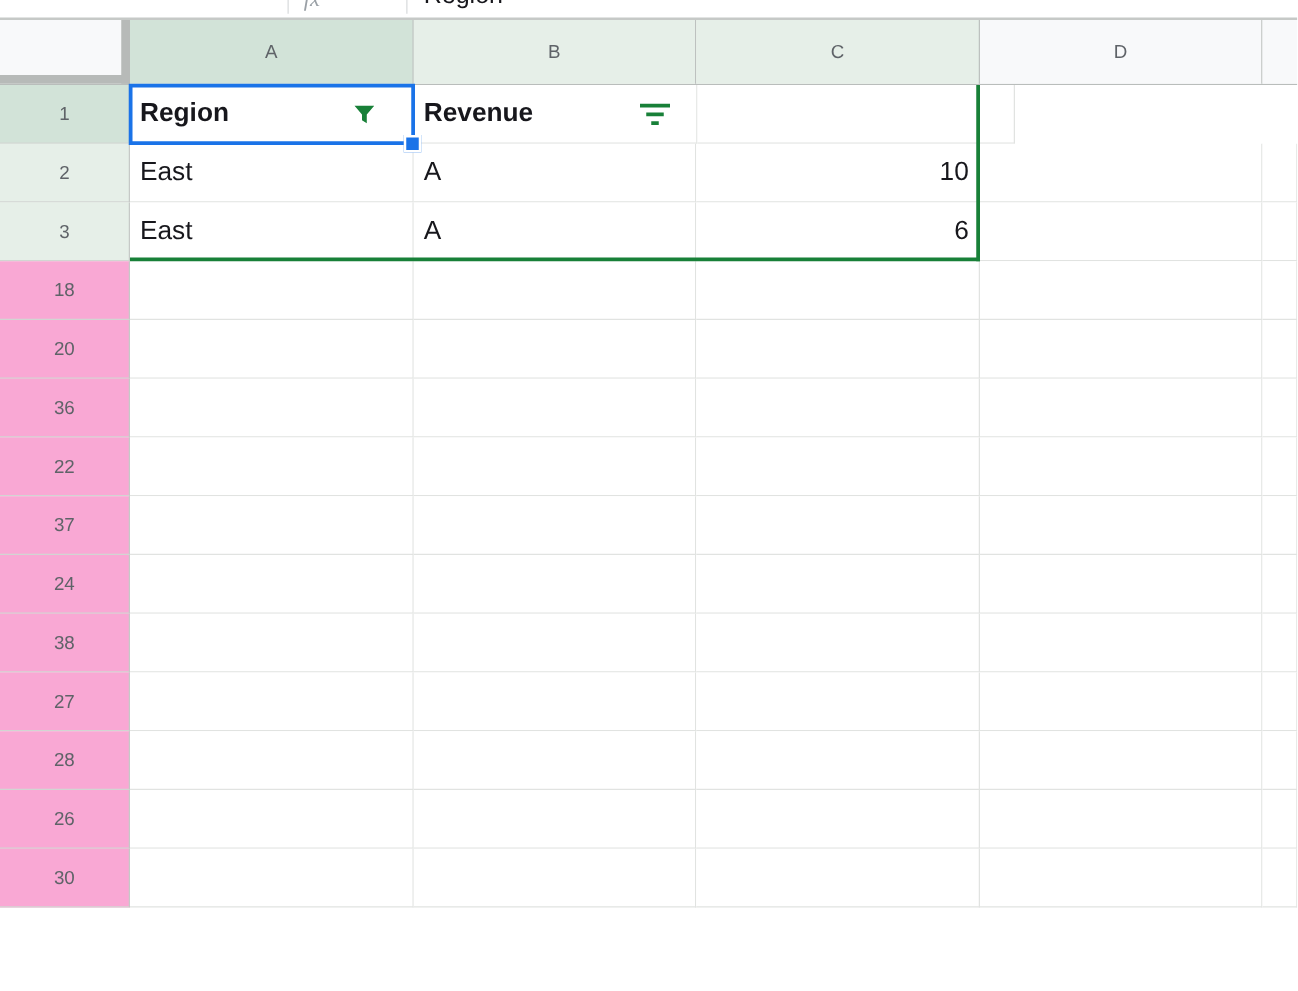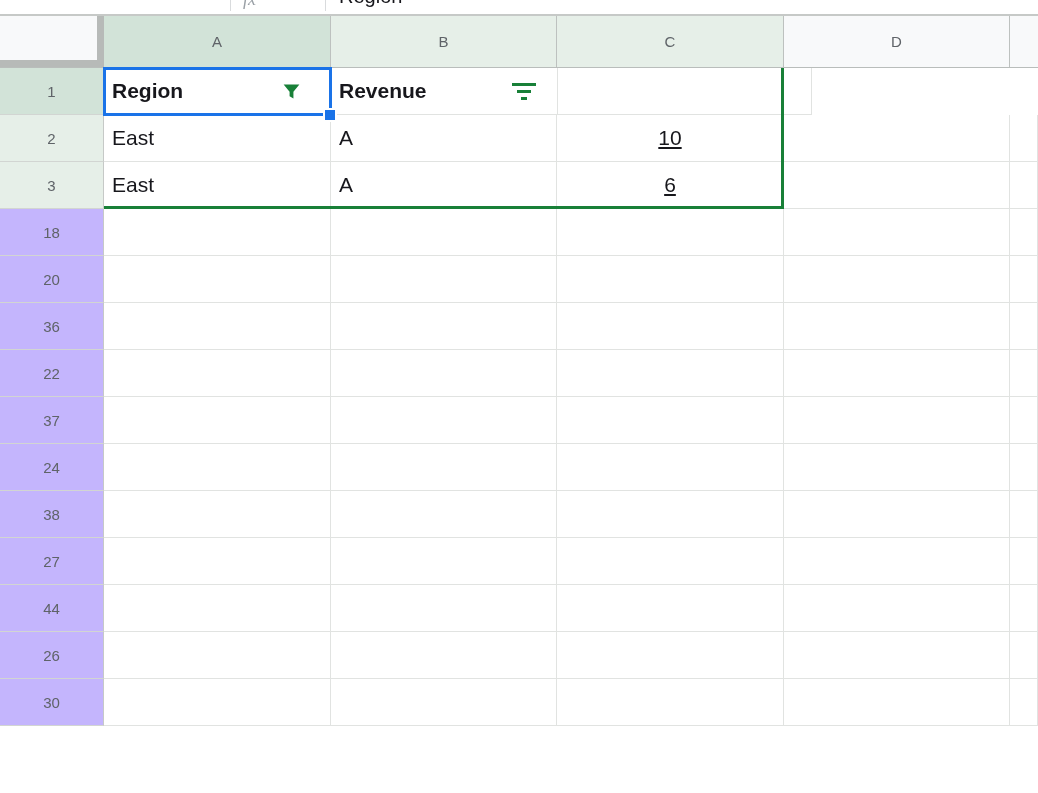--- a/index.html
+++ b/index.html
@@ -27,29 +27,29 @@
   .col-header.hl-selected { background:#d2e3d8; }
   .col-header.hl-range    { background:#e6efe8; }
   .col-header.hl-none     { background:#f8f9fa; }
   .cw0 { width:227px; } .cw1 { width:226px; } .cw2 { width:227px; }
   .cw3 { width:226px; } .cw4 { width:28px; border-right:none; }
 
   
   #grid { position:absolute; left:0; top:68px; width:1038px; height:725px; overflow:hidden; }
   .row { display:flex; height:47px; width:1038px; }
   .row-header { width:104px; flex:none; display:flex; align-items:center; justify-content:center;
-                font-size:15px; color:#5f6368; background:#c4b5fd;
+                font-size:15px; color:#5f6368; background:#f9a8d4;
                 border-right:1px solid #c6c9c7; border-bottom:1px solid #d2d5d2; }
   .row-header.hl-selected { background:#d2e3d8; }
   .row-header.hl-range    { background:#e6efe8; }
   .cell { flex:none; display:flex; align-items:center; background:#fff;
           font-size:21px; color:#17171c; padding:0 8px; overflow:hidden; white-space:nowrap;
           border-right:1px solid #e1e3e1; border-bottom:1px solid #e1e3e1; }
   .cell.bold { font-weight:700; }
-  .cell.align-right { justify-content:center;text-decoration:underline; }
+  .cell.align-right { justify-content:flex-end; }
   .cell .cell-text { flex:none; }
 
   
   .icon-wrap { margin-left:auto; flex:none; display:flex; align-items:center; }
   .funnel-wrap { margin-right:20px; }
   .lines-wrap  { margin-right:13px; }
   .filter-lines { display:flex; flex-direction:column; align-items:center; }
   .filter-lines .l1 { width:24px; height:3px; background:#188038; }
   .filter-lines .l2 { width:14px; height:3px; background:#188038; margin-top:4px; }
   .filter-lines .l3 { width:6px;  height:3px; background:#188038; margin-top:4px; }
@@ -298,21 +298,21 @@
           <span class="cell-text"></span>
         </div>
         <div class="cell cw3">
           <span class="cell-text"></span>
         </div>
         <div class="cell cw4">
           <span class="cell-text"></span>
         </div>
       </div>
       <div class="row">
-        <div class="row-header hl-none">44</div>
+        <div class="row-header hl-none">28</div>
         <div class="cell cw0">
           <span class="cell-text"></span>
         </div>
         <div class="cell cw1">
           <span class="cell-text"></span>
         </div>
         <div class="cell cw2">
           <span class="cell-text"></span>
         </div>
         <div class="cell cw3">

